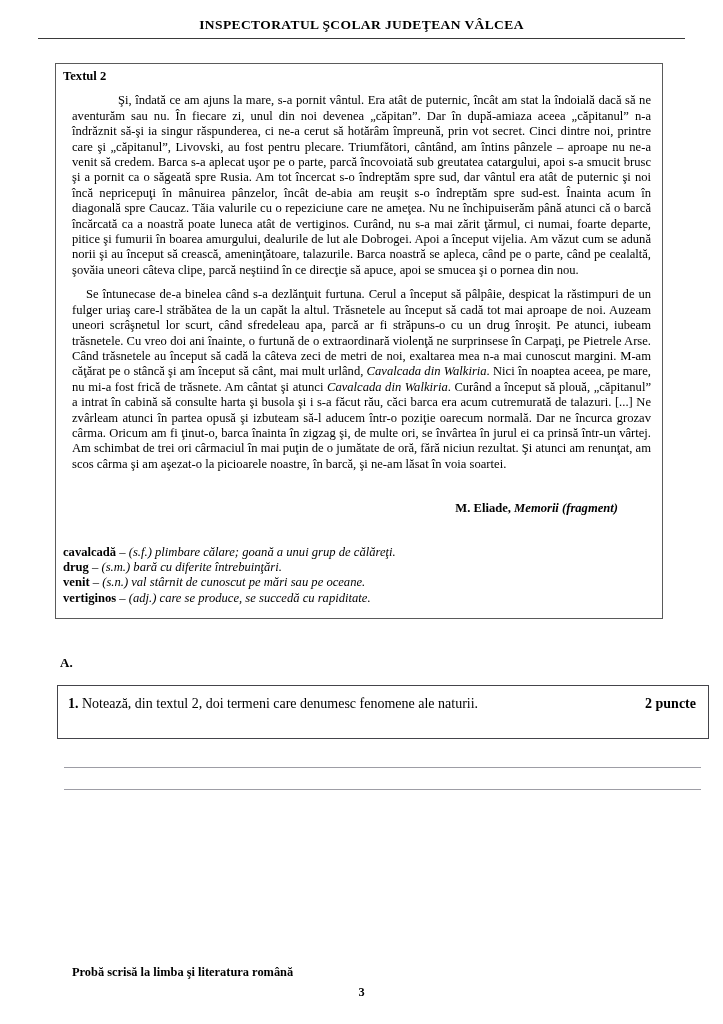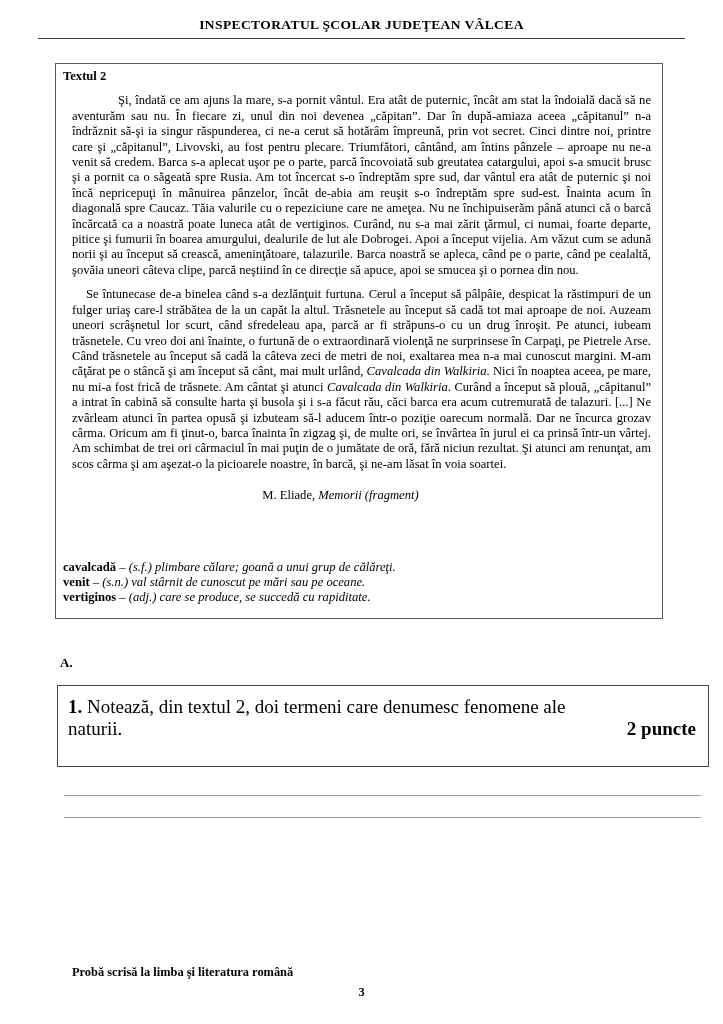--- a/index.html
+++ b/index.html
@@ -43,26 +43,27 @@
     margin-bottom: 1px;
   }
   p.para {
     margin: 9px;
     text-align: justify;
   }
   .indent-lg { text-indent: 46px; }
   .indent-sm { text-indent: 14px; }
 
   .attribution {
-    margin-top: 16px;
-    text-align: center;
+    margin-top: 29px;
+    text-align: right;
     padding-right: 42px;
+    font-weight: bold;
   }
 
-  .definitions { margin-top: 56px; }
+  .definitions { margin-top: 28px; }
   .def-row { text-align: left; }
   .def-term { font-weight: bold; }
   .def-text { font-style: italic; }
 
   .section-label {
     margin: 36px 0 0 60px;
     font-weight: bold;
     font-size: 13px;
   }
 
@@ -70,21 +71,21 @@
     box-sizing: border-box;
     margin: 14px 0 0 57px;
     width: 652px;
     border: 1px solid #44444a;
     padding: 10px 12px 26px 10px;
   }
   .question-row {
     display: flex;
     justify-content: space-between;
     align-items: flex-end;
-    font-size: 19px;
+    font-size: 14px;
   }
   .question-text .q-num { font-weight: bold; }
   .question-points {
     font-weight: bold;
     white-space: nowrap;
     padding-left: 12px;
   }
 
   .answer-line {
     margin: 0 22px 0 64px;
@@ -128,20 +129,23 @@
     <p class="para indent-sm"><span>Se întunecase de-a binelea când s-a dezlănţuit furtuna. Cerul a început să pâlpâie, despicat la răstimpuri de un fulger uriaş care-l străbătea de la un capăt la altul. Trăsnetele au început să cadă tot mai aproape de noi. Auzeam uneori scrâşnetul lor scurt, când sfredeleau apa, parcă ar fi străpuns-o cu un drug înroşit. Pe atunci, iubeam trăsnetele. Cu vreo doi ani înainte, o furtună de o extraordinară violenţă ne surprinsese în Carpaţi, pe Pietrele Arse. Când trăsnetele au început să cadă la câteva zeci de metri de noi, exaltarea mea n-a mai cunoscut margini. M-am căţărat pe o stâncă şi am început să cânt, mai mult urlând, </span><i>Cavalcada din Walkiria</i><span>. Nici în noaptea aceea, pe mare, nu mi-a fost frică de trăsnete. Am cântat şi atunci </span><i>Cavalcada din Walkiria</i><span>. Curând a început să plouă, „căpitanul” a intrat în cabină să consulte harta şi busola şi i s-a făcut rău, căci barca era acum cutremurată de talazuri. [...] Ne zvârleam atunci în partea opusă şi izbuteam să-l aducem într-o poziţie oarecum normală. Dar ne încurca grozav cârma. Oricum am fi ţinut-o, barca înainta în zigzag şi, de multe ori, se învârtea în jurul ei ca prinsă într-un vârtej. Am schimbat de trei ori cârmaciul în mai puţin de o jumătate de oră, fără niciun rezultat. Şi atunci am renunţat, am scos cârma şi am aşezat-o la picioarele noastre, în barcă, şi ne-am lăsat în voia soartei.</span></p>
 
 
     <div class="attribution"><span>M. Eliade, </span><i>Memorii (fragment)</i></div>
 
     <div class="definitions">
       <div class="def-row">
         <span class="def-term">cavalcadă</span><span class="def-text"> – (s.f.) plimbare călare; goană a unui grup de călăreţi.</span>
       </div>
       <div class="def-row">
+        <span class="def-term">drug</span><span class="def-text"> – (s.m.) bară cu diferite întrebuinţări.</span>
+      </div>
+      <div class="def-row">
         <span class="def-term">venit</span><span class="def-text"> – (s.n.) val stârnit de cunoscut pe mări sau pe oceane.</span>
       </div>
       <div class="def-row">
         <span class="def-term">vertiginos</span><span class="def-text"> – (adj.) care se produce, se succedă cu rapiditate.</span>
       </div>
     </div>
   </div>
 
   <div class="section-label">A.</div>
 

